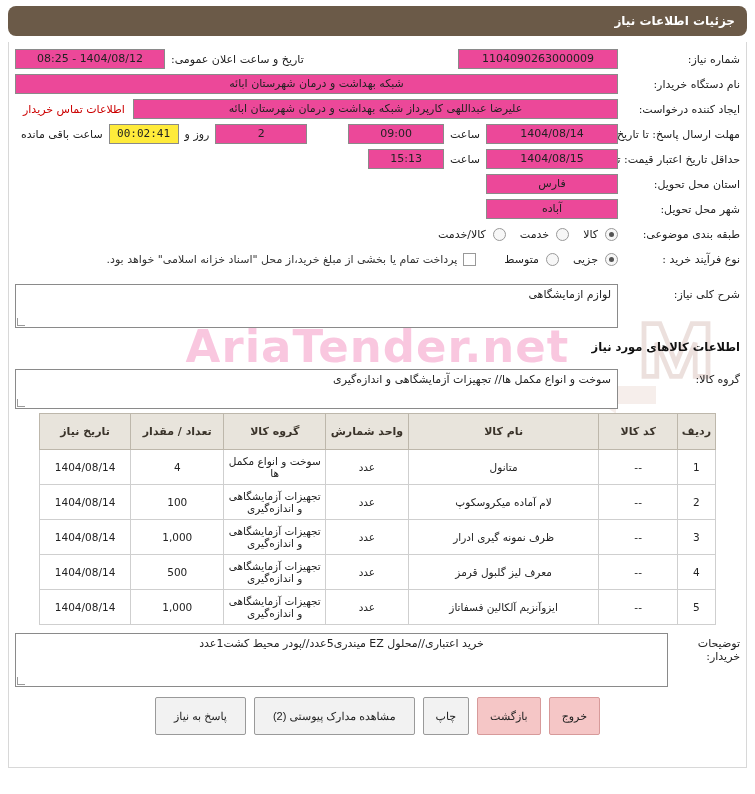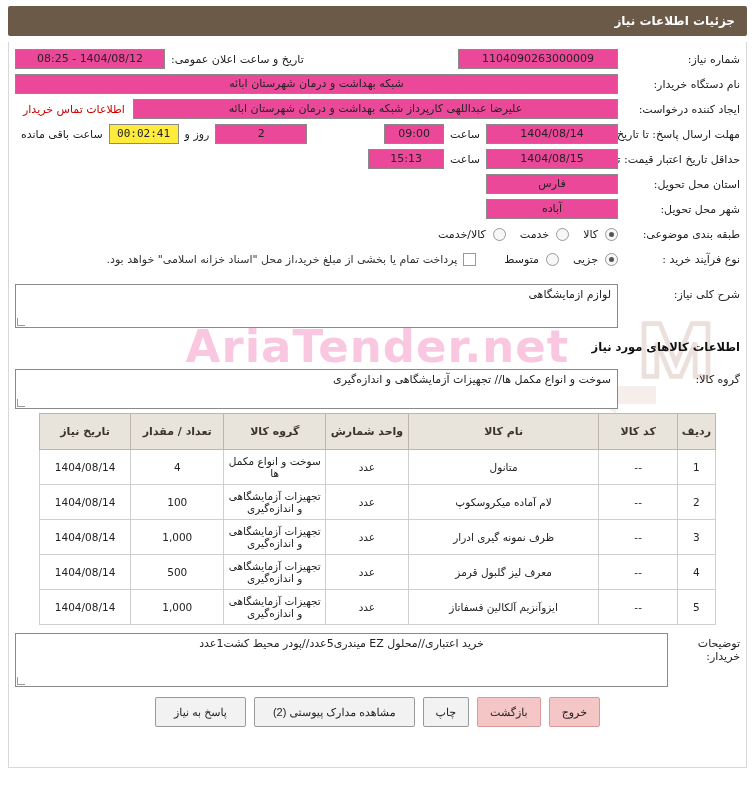--- a/index.html
+++ b/index.html
@@ -19,21 +19,21 @@
     margin: 6px 8px 0 8px;
     height: 30px;
     background: #6b5a48;
     color: #ffffff;
     display: flex;
     align-items: center;
     justify-content: flex-start;
     padding: 0 12px;
     font-size: 12px;
     font-weight: bold;
-    border-radius: 2px;
+    border-radius: 8px;
   }
 
   .body-wrap {
     position: relative;
     margin: 6px 8px 0 8px;
     border: 1px solid #d8d8d8;
     border-top: none;
     padding: 6px 6px 4px 6px;
     min-height: 726px;
     background: #fff;
@@ -171,21 +171,21 @@
   .footer {
     display: flex;
     align-items: center;
     justify-content: center;
     gap: 8px;
     margin-top: 10px;
   }
   .btn {
     border: 1px solid #9a9a9a;
     background: #f2f2f2;
-    height: 30px;
+    height: 38px;
     line-height: 20px;
     padding: 0 12px;
     font-size: 11px;
     border-radius: 2px;
     color: #222;
     cursor: pointer;
   }
   .btn.pink { background: #f5c6c6; border-color: #d79a9a; }
   .btn.wide { padding: 0 18px; }
 </style>
@@ -228,21 +228,21 @@
       <div class="frow">
         <div class="lbl w150">ایجاد کننده درخواست:</div>
         <div class="fld" style="flex:1">علیرضا عبداللهی کارپرداز شبکه بهداشت و درمان شهرستان ابائه</div>
         <div class="redlink">اطلاعات تماس خریدار</div>
       </div>
 
       <div class="frow">
         <div class="lbl w150">مهلت ارسال پاسخ: تا تاریخ:</div>
         <div class="fld" style="width:132px">1404/08/14</div>
         <div class="lbl" style="padding:0 6px">ساعت</div>
-        <div class="fld" style="width:60px">09:00</div>
+        <div class="fld" style="width:96px">09:00</div>
         <div class="spacer"></div>
         <div class="fld" style="width:92px">2</div>
         <div class="lbl" style="padding:0 6px">روز و</div>
         <div class="timer">00:02:41</div>
         <div class="lbl" style="padding:0 6px">ساعت باقی مانده</div>
       </div>
 
       <div class="frow">
         <div class="lbl w150">حداقل تاریخ اعتبار قیمت: تا تاریخ:</div>
         <div class="fld" style="width:132px">1404/08/15</div>

